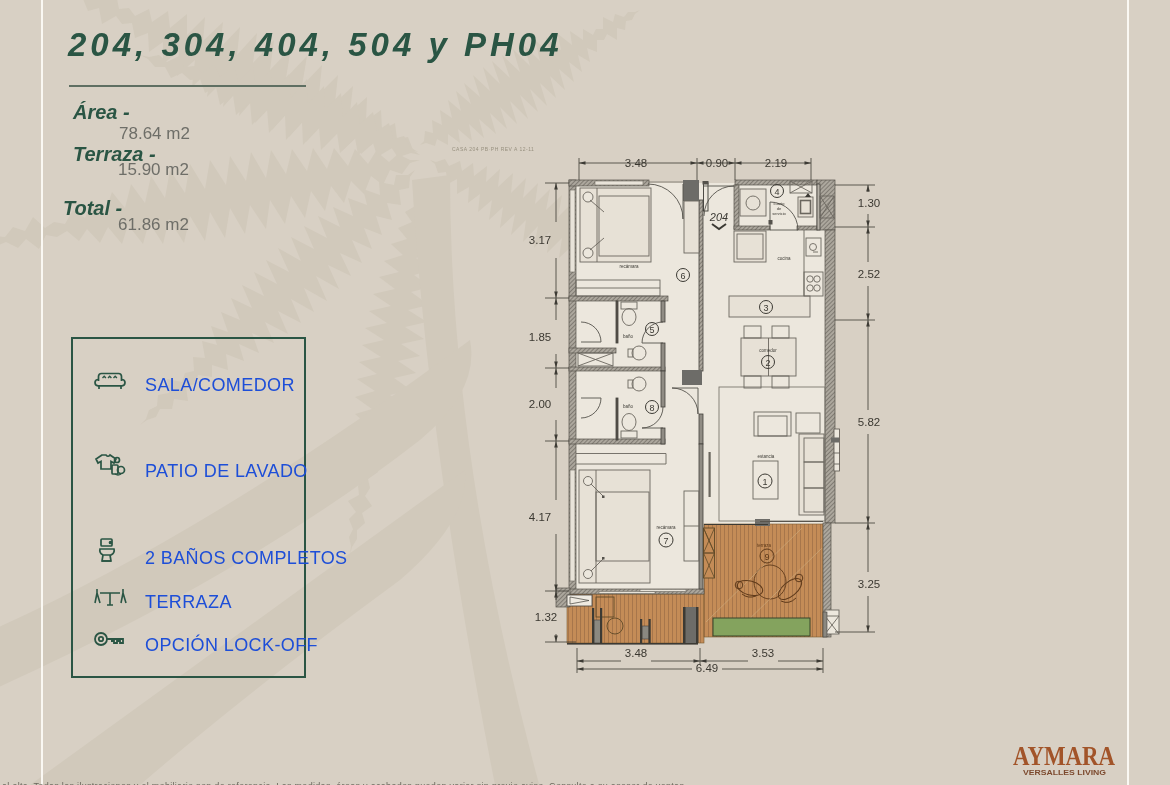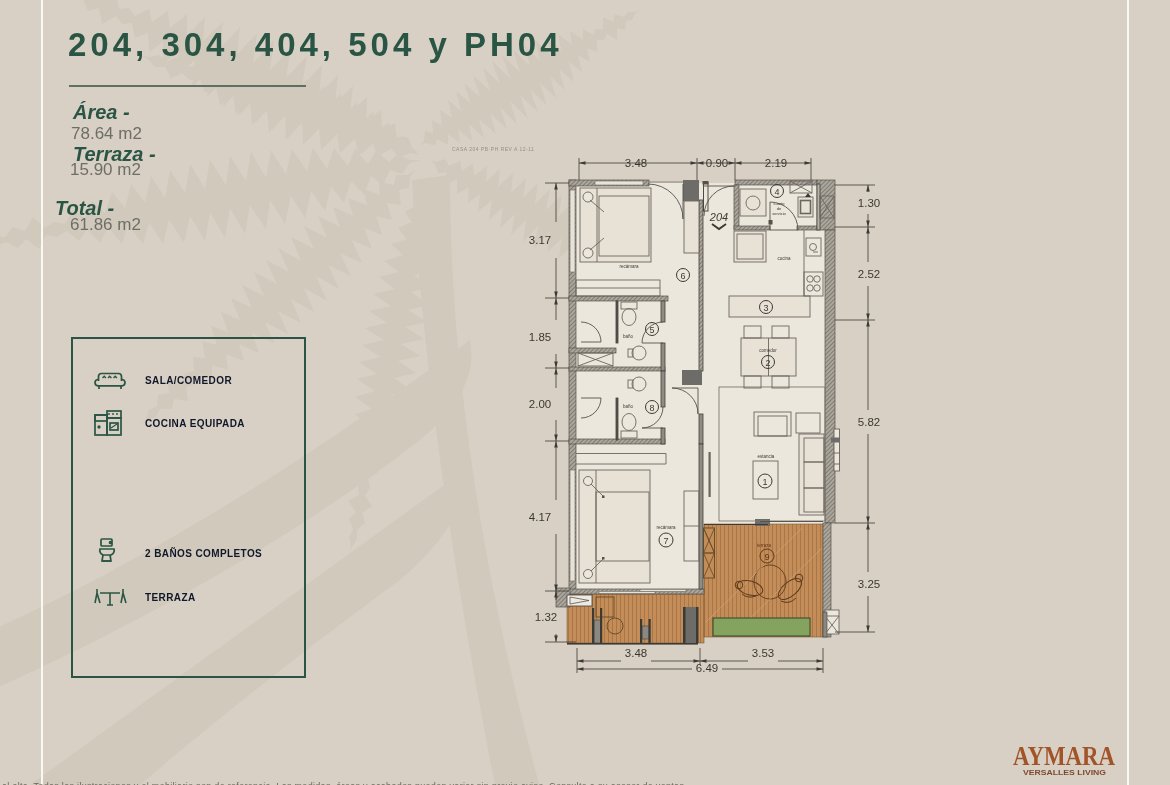--- a/index.html
+++ b/index.html
@@ -1,27 +1,27 @@
 <!DOCTYPE html>
 <html><head><meta charset="utf-8">
 <style>
   html,body{margin:0;padding:0;}
   body{width:1170px;height:785px;overflow:hidden;position:relative;
        background:#d8d0c4;font-family:"Liberation Sans",sans-serif;}
   .abs{position:absolute;}
-  #title{left:68px;top:26px;font-size:33px;font-weight:bold;
+  #title{left:68px;top:26px;font-size:33px;font-weight:bold;font-style:italic;
          letter-spacing:4px;color:#2a5544;}
   #rule{left:69px;top:85px;width:237px;height:1.5px;background:#5f6f62;}
   .lbl{font-weight:bold;font-style:italic;font-size:20px;color:#2a5544;}
-  .val{font-size:17px;color:#6e6e68;}
+  .val{font-size:17px;color:#6e6e68;margin-left:48px;}
   #legend{left:71px;top:337px;width:231px;height:337px;border:2px solid #2a5544;}
   .row{position:absolute;left:0;width:100%;height:28px;}
   .row .ic{position:absolute;left:19px;top:0;}
-  .row .tx{position:absolute;left:72px;top:7px;font-weight:bold;font-size:10px;
-           letter-spacing:0.4px;color:#0f172a;white-space:nowrap;}
+  .row .tx{position:absolute;left:72px;top:7px;font-weight:normal;font-size:18px;
+           letter-spacing:0.4px;color:#1d4ed8;white-space:nowrap;}
   #logo{right:54px;bottom:12px;text-align:center;}
   #tinytop{left:452px;top:146px;font-size:5px;color:#97907f;letter-spacing:0.5px;}
   #botline{left:2px;top:781px;font-size:9px;color:#6b665c;letter-spacing:0.3px;white-space:nowrap;}
 </style></head>
 <body>
 <svg id="wm" class="abs" style="left:0;top:0" width="1170" height="785" viewBox="0 0 1170 785">
   <g fill="#d1c9bb">
 
     <path d="M 420 155 L 413 150 L 408 137 L 397 139 L 395 123 L 382 130 L 381 110 L 366 121 L 367 97 L 350 112 L 353 86 L 335 103 L 338 75 L 319 94 L 322 65 L 302 86 L 307 56 L 286 78 L 291 48 L 270 70 L 274 40 L 253 63 L 257 33 L 237 55 L 240 27 L 220 48 L 223 22 L 203 41 L 205 17 L 187 35 L 187 14 L 170 28 L 168 11 L 152 22 L 149 9 L 135 16 L 129 8 L 119 9 L 116 -7 L 103 0 L 98 -10 L 86 -6 L 79 -12 L 69 -12 L 60 -15 L 60 -15 L 68 -10 L 74 -2 L 83 -1 L 88 11 L 99 8 L 102 24 L 116 16 L 122 24 L 132 23 L 135 38 L 148 33 L 149 52 L 163 42 L 163 64 L 179 51 L 177 76 L 195 60 L 192 87 L 211 69 L 207 97 L 227 77 L 223 107 L 243 85 L 239 116 L 259 93 L 255 123 L 276 101 L 272 130 L 292 108 L 289 137 L 309 115 L 306 142 L 325 122 L 324 147 L 342 129 L 342 151 L 359 135 L 361 154 L 376 141 L 379 156 L 394 147 L 399 157 L 411 153 L 420 155 Z"></path>
     <path d="M 420 160 L 410 160 L 398 154 L 389 162 L 376 151 L 368 164 L 355 149 L 348 166 L 334 148 L 327 169 L 313 148 L 307 171 L 292 149 L 286 174 L 271 150 L 266 178 L 251 152 L 246 181 L 230 156 L 226 185 L 210 160 L 205 189 L 190 164 L 185 193 L 170 170 L 165 198 L 151 176 L 145 203 L 131 184 L 125 208 L 112 192 L 105 213 L 92 201 L 85 218 L 73 210 L 65 224 L 54 222 L 45 228 L 33 217 L 25 231 L 13 227 L 5 237 L -6 236 L -15 242 L -25 245 L -25 245 L -15 244 L -4 246 L 6 242 L 18 248 L 26 239 L 39 249 L 46 235 L 57 237 L 67 231 L 79 241 L 87 229 L 100 243 L 108 227 L 122 244 L 128 225 L 143 244 L 149 222 L 163 244 L 169 219 L 184 243 L 190 216 L 205 241 L 210 212 L 225 238 L 230 208 L 245 234 L 250 205 L 266 229 L 270 200 L 285 224 L 291 196 L 305 218 L 311 191 L 325 211 L 331 186 L 344 203 L 351 181 L 364 194 L 371 176 L 383 185 L 390 170 L 402 174 L 410 163 L 420 160 Z"></path>
@@ -37,63 +37,68 @@
 </svg>
 <div class="abs" style="left:41px;top:0;width:2px;height:785px;background:#faf8f3"></div>
 <div class="abs" style="left:1127px;top:0;width:2px;height:785px;background:#faf8f3"></div>
 
 <div id="title" class="abs">204, 304, 404, 504 y PH04</div>
 <div id="rule" class="abs"></div>
 <div class="abs lbl" style="left:73px;top:101px;">Área -</div>
 <div class="abs val" style="left:71px;top:124px;">78.64 m2</div>
 <div class="abs lbl" style="left:73px;top:143px;">Terraza -</div>
 <div class="abs val" style="left:70px;top:160px;">15.90 m2</div>
-<div class="abs lbl" style="left:55px;top:197px;">Total -</div>
+<div class="abs lbl" style="left:63px;top:197px;">Total -</div>
 <div class="abs val" style="left:70px;top:215px;">61.86 m2</div>
 
 <div id="legend" class="abs">
   <div class="row" style="top:29px;">
       <span class="ic"><svg width="36" height="26" viewBox="0 0 36 26" fill="none" stroke="#2a5544" stroke-width="1.7">
           <path d="M6.5 13 V8.5 Q6.5 5.5 9.5 5.5 H26.5 Q29.5 5.5 29.5 8.5 V13"></path>
           <path d="M6.5 11.5 Q3 11.5 3 14.5 Q3 17.5 6 17.8 H30 Q33 17.5 33 14.5 Q33 11.5 29.5 11.5"></path>
           <path d="M7 18 V21 M29 18 V21"></path>
           <path d="M10.5 10 l1.7-1.7 1.7 1.7 M16 10 l1.7-1.7 1.7 1.7 M21.5 10 l1.7-1.7 1.7 1.7" stroke-width="1.4"></path>
         </svg></span>
       <span class="tx">SALA/COMEDOR</span>
     </div>
-  <div class="row" style="top:72px;">
-      <span class="ic" style="top:-4px"><svg width="34" height="32" viewBox="0 0 34 32" fill="none" stroke="#2a5544" stroke-width="1.7">
-          <rect x="3" y="8" width="12" height="20"></rect>
-          <rect x="3" y="8" width="12" height="6"></rect>
-          <circle cx="7" cy="20" r="0.8" fill="#2a5544"></circle>
-          <rect x="15" y="4" width="14" height="7"></rect>
-          <path d="M17 8 v-2 M21 8 v-2 M25 8 v-2" stroke-width="1.4"></path>
-          <rect x="15" y="11" width="14" height="17"></rect>
-          <rect x="18" y="16" width="8" height="7"></rect>
-          <path d="M19 21 l6-4" stroke-width="1.2"></path>
+  <div class="row" style="top:115px;">
+      <span class="ic" style="top:-3px"><svg width="36" height="30" viewBox="0 0 36 30" fill="none" stroke="#2a5544" stroke-width="1.7">
+          <path d="M10 4 L4 8 l2 4 3-1.5 V18 h10 V10.5 L22 12 l2-4 -6-4 q-2 2.5-4 0 z"></path>
+          <rect x="20" y="14" width="6" height="9" rx="1"></rect>
+          <circle cx="25" cy="9" r="2.5"></circle>
+          <path d="M23 23 q3 2 6 0" stroke-width="1.4"></path>
+          <circle cx="29" cy="19" r="3.5"></circle>
         </svg></span>
-      <span class="tx">COCINA EQUIPADA</span>
+      <span class="tx">PATIO DE LAVADO</span>
     </div>
   <div class="row" style="top:202px;padding-left:10px;">
       <span class="ic" style="top:-5px"><svg width="30" height="34" viewBox="0 0 30 34" fill="none" stroke="#2a5544" stroke-width="1.7">
           <rect x="9" y="3" width="11" height="7" rx="1"></rect>
           <path d="M8 13 h14 q1 4-3 6 h-8 q-4-2-3-6 z"></path>
           <path d="M11 19 l-1 6 h9 l-1-6"></path>
           <path d="M10 25 h9"></path>
           <circle cx="18.5" cy="6.5" r="1" fill="#2a5544"></circle>
         </svg></span>
       <span class="tx">2 BAÑOS COMPLETOS</span>
     </div>
   <div class="row" style="top:246px;">
       <span class="ic" style="top:0px"><svg width="36" height="26" viewBox="0 0 36 26" fill="none" stroke="#2a5544" stroke-width="1.6">
           <path d="M8 8 h20 M18 8 v12 M15 20 h6"></path>
           <path d="M5 8 V4 M5 8 l-2 10 M5 8 l3 10"></path>
           <path d="M31 8 V4 M31 8 l-2 10 M31 8 l3 10"></path>
         </svg></span>
       <span class="tx">TERRAZA</span>
+    </div>
+  <div class="row" style="top:289px;">
+      <span class="ic" style="top:-2px"><svg width="36" height="28" viewBox="0 0 36 28" fill="none" stroke="#2a5544" stroke-width="1.8">
+          <circle cx="9" cy="13" r="6"></circle>
+          <circle cx="9" cy="13" r="2.2"></circle>
+          <path d="M15 13 h16 v4 h-3 v-2 h-3 v2 h-3 v-2 h-3"></path>
+        </svg></span>
+      <span class="tx">OPCIÓN LOCK-OFF</span>
     </div>
 </div>
 
 <div id="tinytop" class="abs">CASA 204 PB·PH REV A 12-11</div>
 
 <svg id="plan" class="abs" style="left:500px;top:148px" width="400" height="532" viewBox="500 148 400 532">
 <defs>
   <pattern id="hatch" width="3" height="3" patternUnits="userSpaceOnUse" patternTransform="rotate(45)">
     <rect width="3" height="3" fill="#aca79d"></rect>
     <line x1="0" y1="0" x2="0" y2="3" stroke="#5b574f" stroke-width="1.1"></line>

